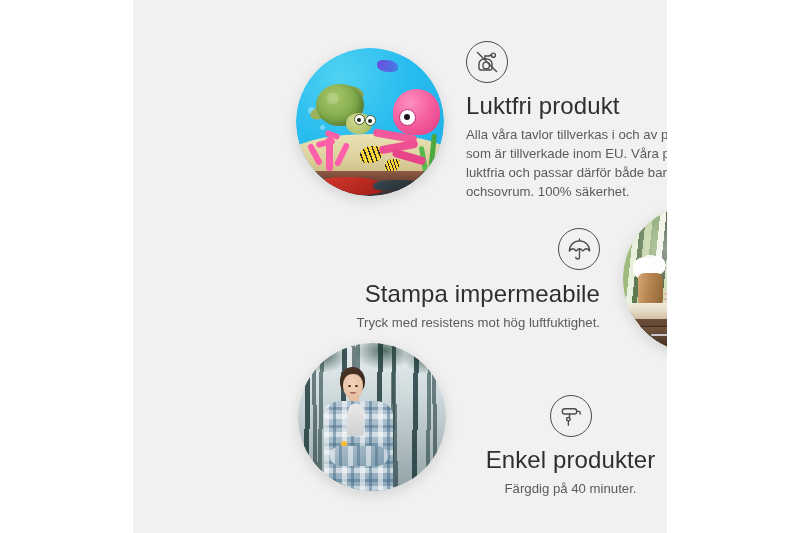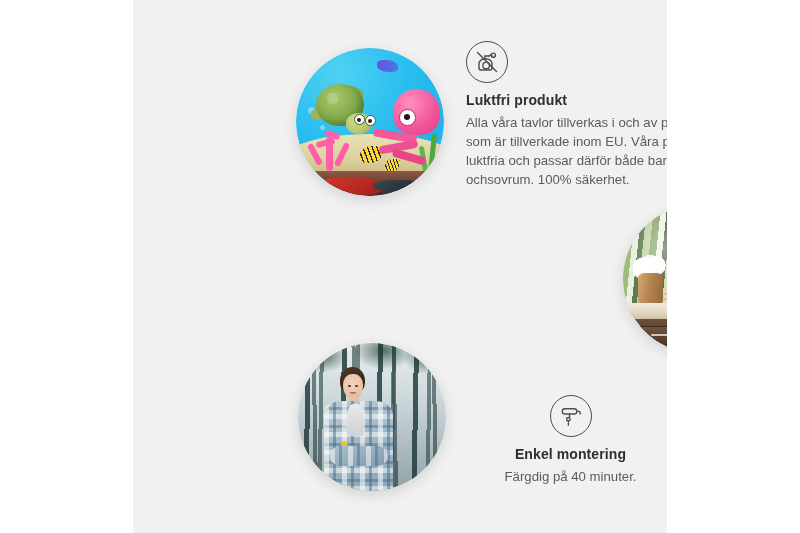--- a/index.html
+++ b/index.html
@@ -314,22 +314,22 @@
 
   
   .feature { position: absolute; }
   .icon-circle {
     width: 42px; height: 42px; border-radius: 50%;
     border: 1.6px solid #4d4d4d;
     display: flex; align-items: center; justify-content: center;
     box-sizing: border-box;
   }
   .f-title {
-    font-size: 14px;
-    font-weight: bold;
+    font-size: 24px;
+    font-weight: normal;
     color: #2f2f2f;
     margin: 9px 0 5px 0;
     letter-spacing: 0.1px;
   }
   .f-desc {
     font-size: 13.2px;
     line-height: 19px;
     color: #5b5b5b;
   }
 
@@ -415,20 +415,31 @@
         <div class="bath-flowers"></div>
         <div class="bath-vase"></div>
         <div class="bath-counter"></div>
         <div class="bath-vanity">
           <div class="drawer"></div>
 
         </div>
       </div>
     </div>
 
+    <div class="feature" id="feature-waterproof">
+      <div class="icon-circle">
+        <svg width="27" height="27" viewBox="0 0 28 28" fill="none" stroke="#4d4d4d" stroke-width="1.4" stroke-linecap="round" stroke-linejoin="round">
+          <path d="M3.5 15.5C3.5 9.7 8.2 5 14 5s10.5 4.7 10.5 10.5c0 0-2.1-2.3-3.5-2.3s-3.5 2.3-3.5 2.3-2.1-2.3-3.5-2.3-3.5 2.3-3.5 2.3-2.1-2.3-3.5-2.3S3.5 15.5 3.5 15.5z"></path>
+          <path d="M14 13.2V22a1.9 1.9 0 0 1-3.8 0"></path>
+          <path d="M14 5V3"></path>
+        </svg>
+      </div>
+      <div class="f-title">Stampa impermeabile</div>
+      <div class="f-desc">Tryck med resistens mot hög luftfuktighet.</div>
+    </div>
 
     <div class="photo" id="photo-woman">
       <div class="inner">
         <div class="forest-bg"></div>
         <div class="forest-canopy"></div>
         <div class="woman">
           <div class="w-roller-head"></div>
           <div class="w-roller-handle"></div>
           <div class="w-hair"></div>
           <div class="w-face">
@@ -446,18 +457,18 @@
     <div class="feature" id="feature-easy">
       <div class="icon-circle">
         <svg width="27" height="27" viewBox="0 0 28 28" fill="none" stroke="#4d4d4d" stroke-width="1.4" stroke-linecap="round" stroke-linejoin="round">
           <rect x="5.5" y="6" width="15" height="5.4" rx="2.7"></rect>
           <path d="M20.5 8.7h2.2a1.3 1.3 0 0 1 1.3 1.3v1.6"></path>
           <path d="M13 11.4v2.4a1.4 1.4 0 0 1-1.4 1.4h-.6"></path>
           <rect x="10.1" y="15.2" width="3.4" height="3" rx="0.7"></rect>
           <path d="M11.8 18.2V23"></path>
         </svg>
       </div>
-      <div class="f-title">Enkel montering</div>
+      <div class="f-title">Enkel produkter</div>
       <div class="f-desc">Färgdig på 40 minuter.</div>
     </div>
 
   </div>
 </div>
 
 </body></html>

